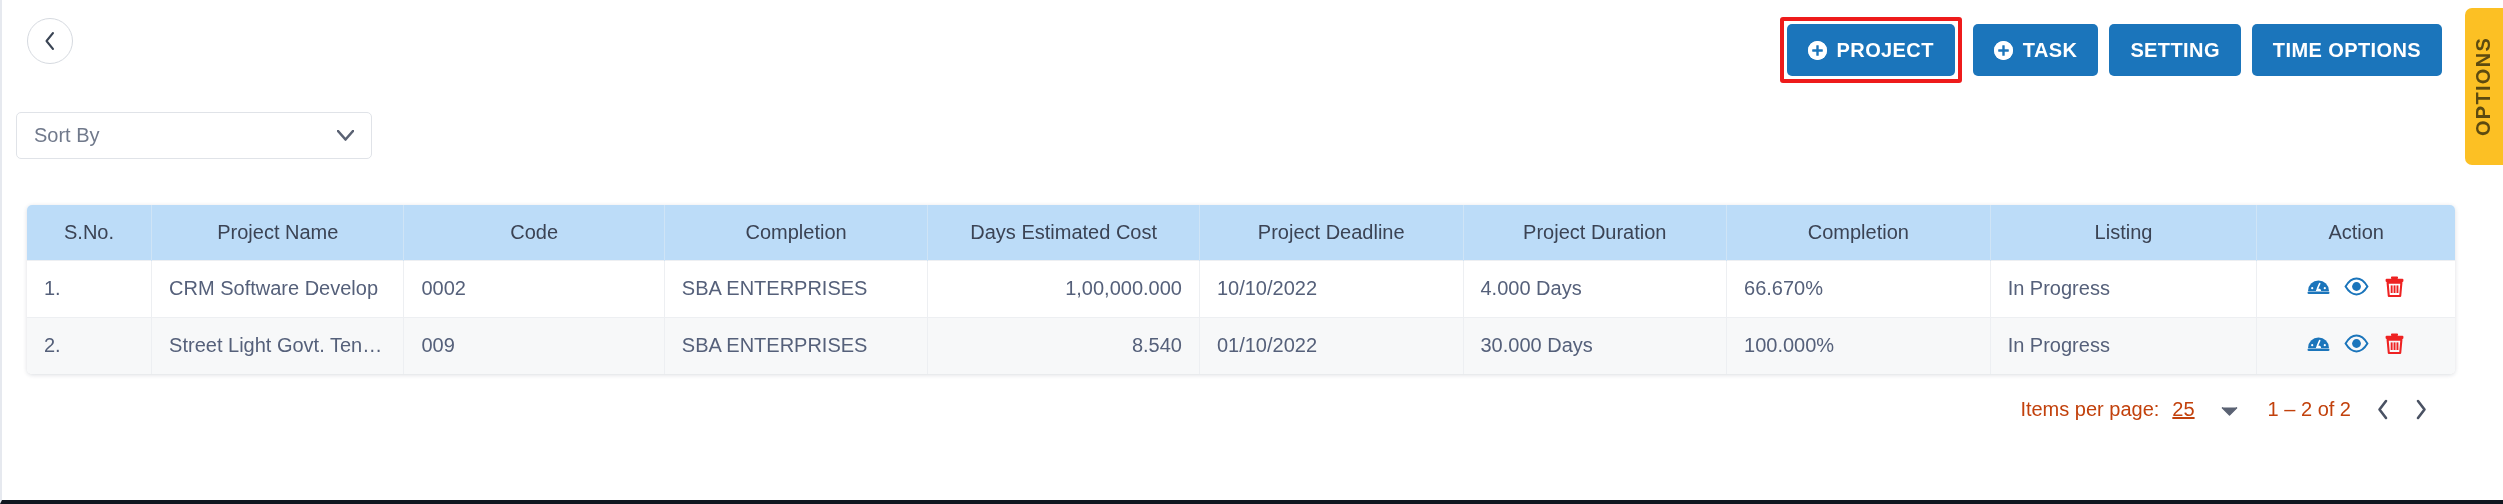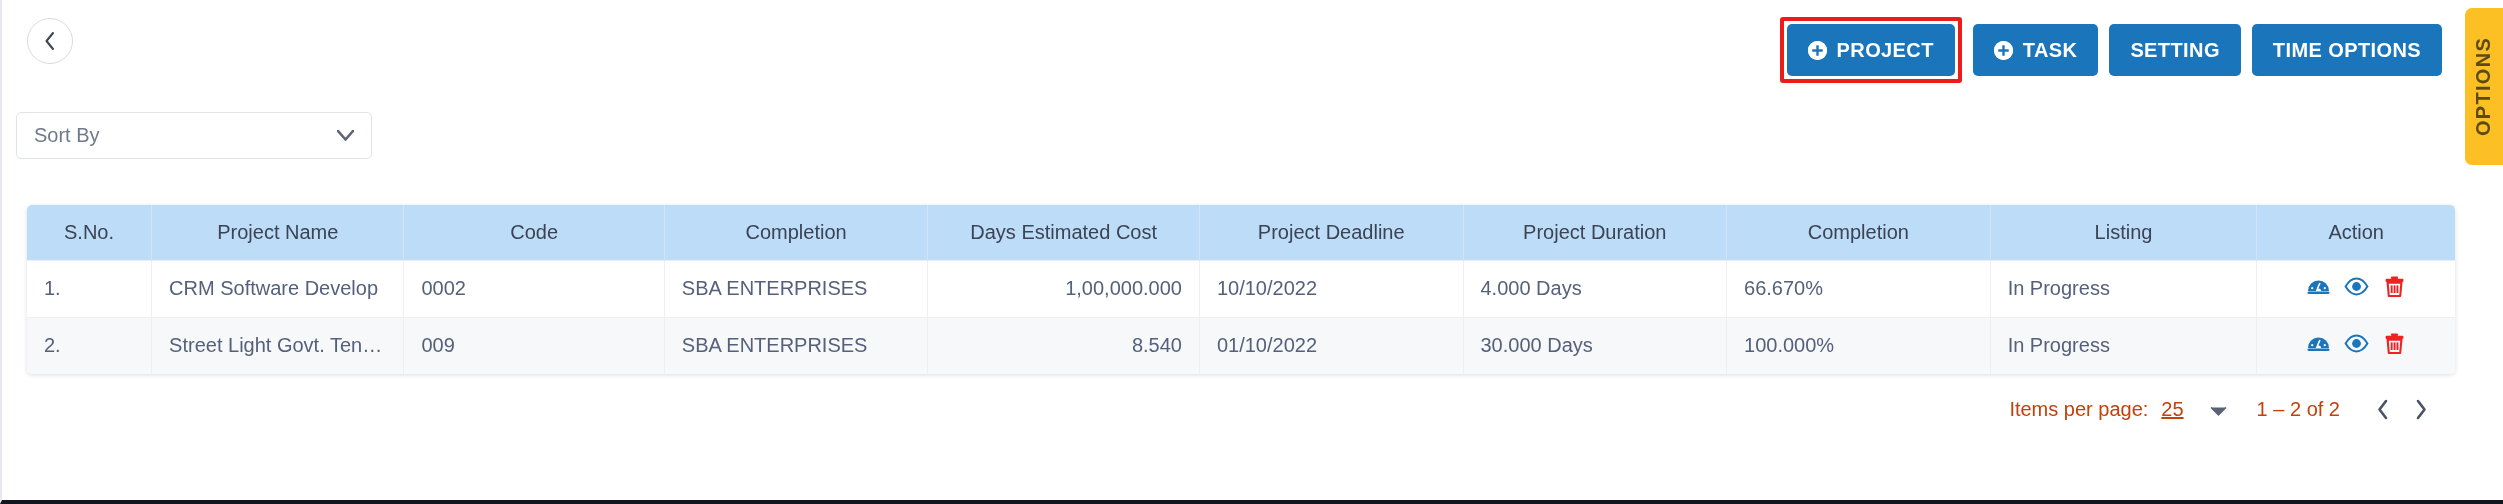--- a/index.html
+++ b/index.html
@@ -245,21 +245,21 @@
     top: 390px;
     display: flex;
     align-items: center;
     gap: 0px;
     font-size: 20px;
     color: #c2410c;
   }
   #items-per-page-label { margin-right: 13px; white-space: nowrap; }
   #items-per-page-value { margin-right: 26px; text-decoration: underline; }
   #items-per-page-caret { margin-right: 30px; cursor: pointer; display:block; }
-  #range-label { margin-right: 24px; white-space: nowrap; }
+  #range-label { margin-right: 13px; white-space: nowrap; }
 
   .page-nav {
     width: 38px; height: 38px;
     display: inline-flex;
     align-items: center;
     justify-content: center;
     cursor: pointer;
     background: transparent;
     border: none;
   }

